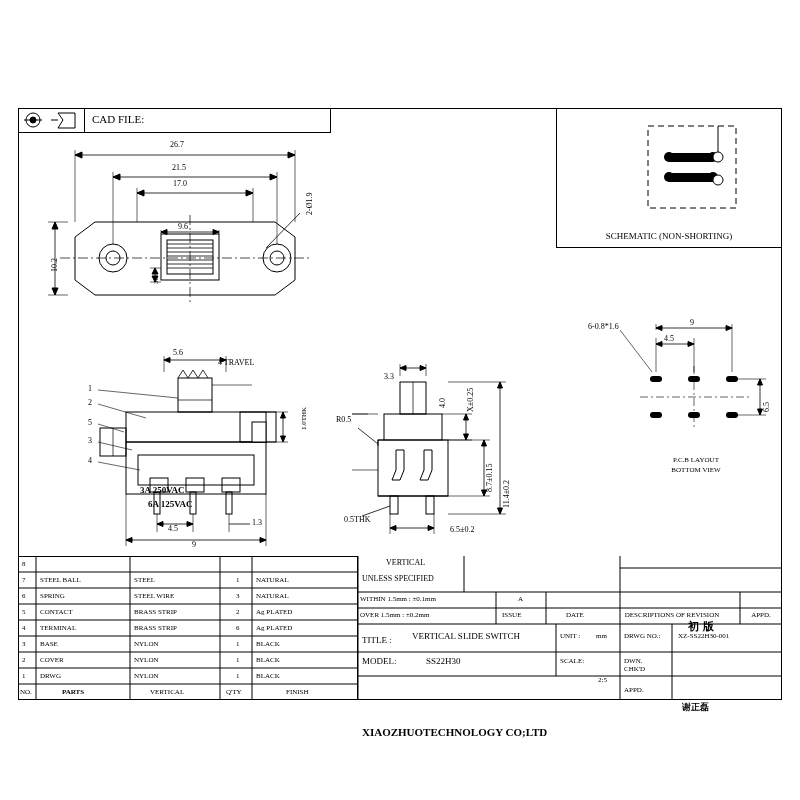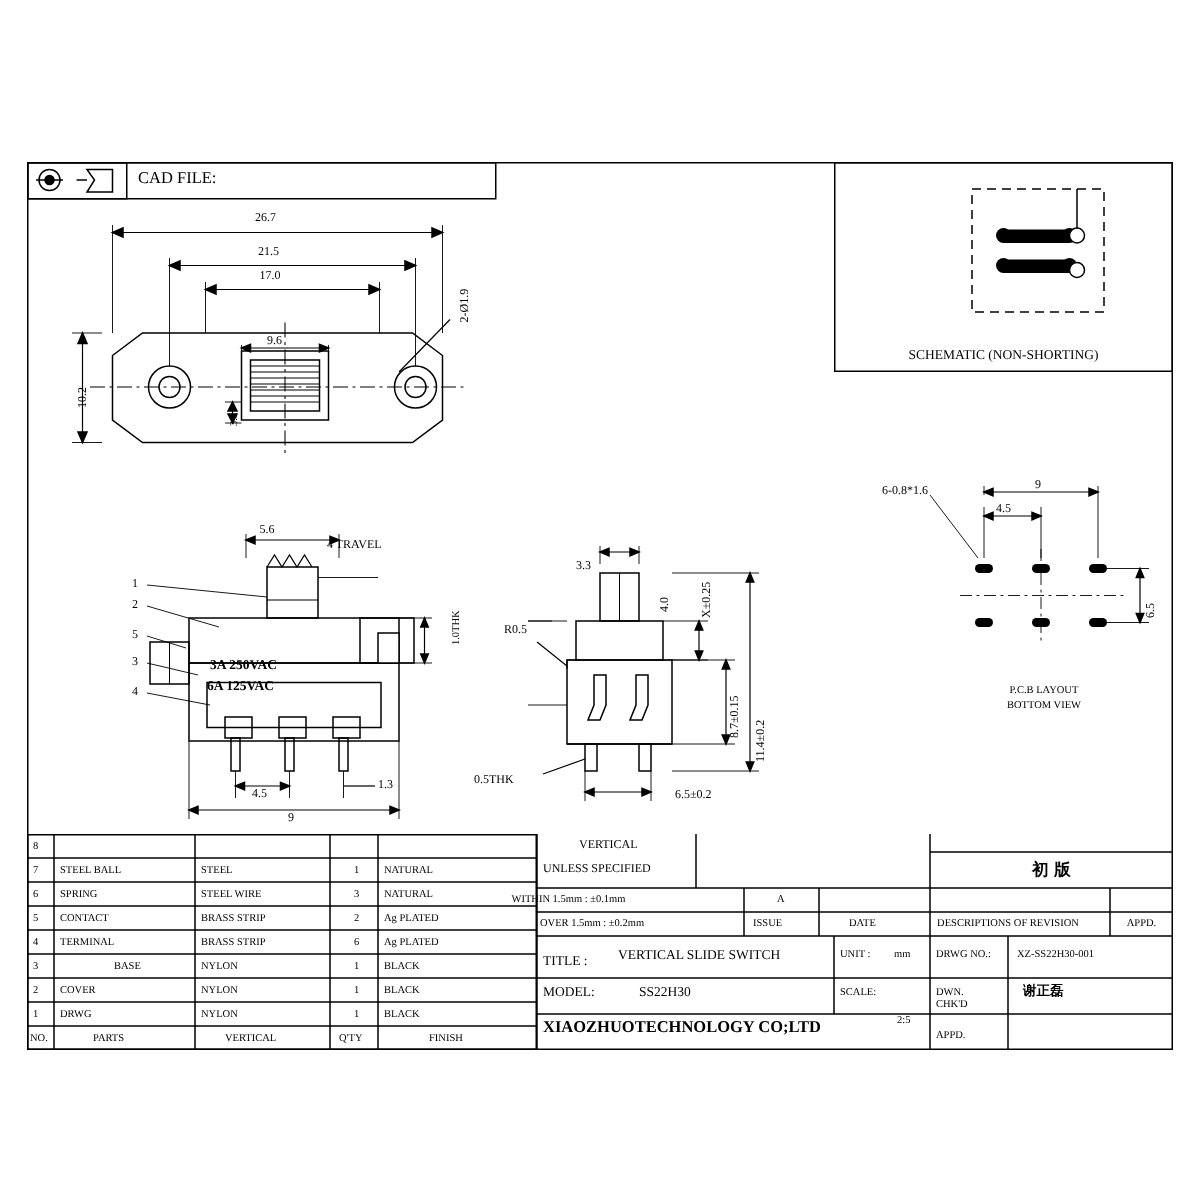--- a/index.html
+++ b/index.html
@@ -3,21 +3,21 @@
 <meta charset="utf-8">
 <style>
   html,body{margin:0;padding:0;background:#fff;}
   body{width:800px;height:800px;font-family:"Liberation Serif",serif;color:#000;}
   #sheet{position:relative;width:800px;height:800px;}
   .txt{position:absolute;white-space:nowrap;font-family:"Liberation Serif",serif;}
   .tiny{font-size:7px;}
   .sm{font-size:8px;}
   .md{font-size:9px;}
   .lg{font-size:11px;}
-  .bold{font-weight:bold;}
+  .bold{font-weight:bold;margin-top:47px;}
   .ctr{text-align:center;}
   .rot{transform-origin:0 0;transform:rotate(-90deg);}
   svg{position:absolute;left:0;top:0;overflow:visible;}
   .frame{position:absolute;border:1px solid #000;box-sizing:border-box;}
 </style>
 </head>
 <body>
 
 <div id="sheet">
 
@@ -193,21 +193,21 @@
       </g>
     </g>
   </svg>
   <div class="txt sm" style="left:173px;top:348px;">5.6</div>
   <div class="txt sm" style="left:218px;top:358px;">4 TRAVEL</div>
   <div class="txt tiny rot" style="left:300px;top:430px;">1.0THK</div>
   <div class="txt sm" style="left:168px;top:524px;">4.5</div>
   <div class="txt sm" style="left:192px;top:540px;">9</div>
   <div class="txt sm" style="left:252px;top:518px;">1.3</div>
   <div class="txt md bold" style="left:140px;top:438px;">3A 250VAC</div>
-  <div class="txt md bold" style="left:138px;top:452px;">6A 125VAC</div>
+  <div class="txt md bold" style="left:148px;top:452px;">6A 125VAC</div>
   <div class="txt sm" style="left:88px;top:384px;">1</div>
   <div class="txt sm" style="left:88px;top:398px;">2</div>
   <div class="txt sm" style="left:88px;top:418px;">5</div>
   <div class="txt sm" style="left:88px;top:436px;">3</div>
   <div class="txt sm" style="left:88px;top:456px;">4</div>
 
   <svg width="800" height="800">
     <g stroke="#000" fill="none" stroke-width="1">
       <rect x="400" y="382" width="26" height="32"></rect>
       <line x1="413" y1="382" x2="413" y2="414" stroke-width="0.7"></line>
@@ -261,21 +261,21 @@
           <polygon points="434,528 428,525.5 428,530.5"></polygon>
       </g>
     </g>
   </svg>
   <div class="txt sm" style="left:384px;top:372px;">3.3</div>
   <div class="txt sm rot" style="left:466px;top:412px;">X±0.25</div>
   <div class="txt sm rot" style="left:438px;top:408px;">4.0</div>
   <div class="txt sm" style="left:336px;top:415px;">R0.5</div>
   <div class="txt sm rot" style="left:485px;top:492px;">8.7±0.15</div>
   <div class="txt sm rot" style="left:502px;top:508px;">11.4±0.2</div>
-  <div class="txt sm" style="left:316px;top:515px;">0.5THK</div>
+  <div class="txt sm" style="left:344px;top:515px;">0.5THK</div>
   <div class="txt sm" style="left:450px;top:525px;">6.5±0.2</div>
 
   <svg width="800" height="800">
     <g stroke="#000" fill="none" stroke-width="1">
       <g fill="#000" stroke="none">
         <rect x="650" y="376" width="12" height="6" rx="3"></rect>
         <rect x="688" y="376" width="12" height="6" rx="3"></rect>
         <rect x="726" y="376" width="12" height="6" rx="3"></rect>
         <rect x="650" y="412" width="12" height="6" rx="3"></rect>
         <rect x="688" y="412" width="12" height="6" rx="3"></rect>
@@ -353,39 +353,39 @@
     <div class="txt tiny" style="left:236px;top:608px;">2</div>
     <div class="txt tiny" style="left:256px;top:608px;">Ag PLATED</div>
 
     <div class="txt tiny" style="left:22px;top:624px;">4</div>
     <div class="txt tiny" style="left:40px;top:624px;">TERMINAL</div>
     <div class="txt tiny" style="left:134px;top:624px;">BRASS STRIP</div>
     <div class="txt tiny" style="left:236px;top:624px;">6</div>
     <div class="txt tiny" style="left:256px;top:624px;">Ag PLATED</div>
 
     <div class="txt tiny" style="left:22px;top:640px;">3</div>
-    <div class="txt tiny" style="left:40px;top:640px;margin-left:36px;">BASE</div>
+    <div class="txt tiny" style="left:40px;top:640px;">BASE</div>
     <div class="txt tiny" style="left:134px;top:640px;">NYLON</div>
     <div class="txt tiny" style="left:236px;top:640px;">1</div>
     <div class="txt tiny" style="left:256px;top:640px;">BLACK</div>
 
     <div class="txt tiny" style="left:22px;top:656px;">2</div>
     <div class="txt tiny" style="left:40px;top:656px;">COVER</div>
     <div class="txt tiny" style="left:134px;top:656px;">NYLON</div>
     <div class="txt tiny" style="left:236px;top:656px;">1</div>
     <div class="txt tiny" style="left:256px;top:656px;">BLACK</div>
 
     <div class="txt tiny" style="left:22px;top:672px;">1</div>
     <div class="txt tiny" style="left:40px;top:672px;">DRWG</div>
     <div class="txt tiny" style="left:134px;top:672px;">NYLON</div>
     <div class="txt tiny" style="left:236px;top:672px;">1</div>
     <div class="txt tiny" style="left:256px;top:672px;">BLACK</div>
 
     <div class="txt tiny" style="left:20px;top:688px;">NO.</div>
-    <div class="txt tiny" style="left:62px;top:688px;">PARTS</div>
+    <div class="txt tiny" style="left:62px;top:688px;font-weight:bold;">PARTS</div>
     <div class="txt tiny" style="left:150px;top:688px;">VERTICAL</div>
     <div class="txt tiny" style="left:226px;top:688px;">Q'TY</div>
     <div class="txt tiny" style="left:286px;top:688px;">FINISH</div>
   </div>
 
   <svg width="800" height="800">
     <g stroke="#000" stroke-width="1" fill="none">
       <line x1="358" y1="556" x2="358" y2="700"></line>
 
       <line x1="358" y1="592" x2="782" y2="592"></line>
@@ -401,21 +401,21 @@
       <line x1="546" y1="592" x2="546" y2="624"></line>
       <line x1="620" y1="556" x2="620" y2="700"></line>
       <line x1="672" y1="624" x2="672" y2="700"></line>
       <line x1="740" y1="592" x2="740" y2="624"></line>
       <line x1="556" y1="624" x2="556" y2="652"></line>
       <line x1="556" y1="652" x2="556" y2="676"></line>
     </g>
   </svg>
   <div class="txt sm" style="left:386px;top:558px;">VERTICAL</div>
   <div class="txt sm" style="left:362px;top:574px;">UNLESS SPECIFIED</div>
-  <div class="txt tiny" style="left:341px;top:595px;">WITHIN 1.5mm : ±0.1mm</div>
+  <div class="txt tiny" style="left:360px;top:595px;">WITHIN 1.5mm : ±0.1mm</div>
   <div class="txt tiny" style="left:360px;top:611px;">OVER 1.5mm : ±0.2mm</div>
   <div class="txt tiny" style="left:518px;top:595px;">A</div>
   <div class="txt tiny" style="left:502px;top:611px;">ISSUE</div>
   <div class="txt tiny" style="left:566px;top:611px;">DATE</div>
   <div class="txt tiny ctr" style="left:620px;top:611px;width:104px;">DESCRIPTIONS OF REVISION</div>
   <div class="txt tiny ctr" style="left:740px;top:611px;width:42px;">APPD.</div>
   <div class="txt lg bold ctr" style="left:620px;top:572px;width:162px;font-family:'DejaVu Sans',sans-serif;">初 版</div>
 
   <div class="txt md" style="left:362px;top:635px;">TITLE :</div>
   <div class="txt md" style="left:412px;top:631px;">VERTICAL SLIDE SWITCH</div>

